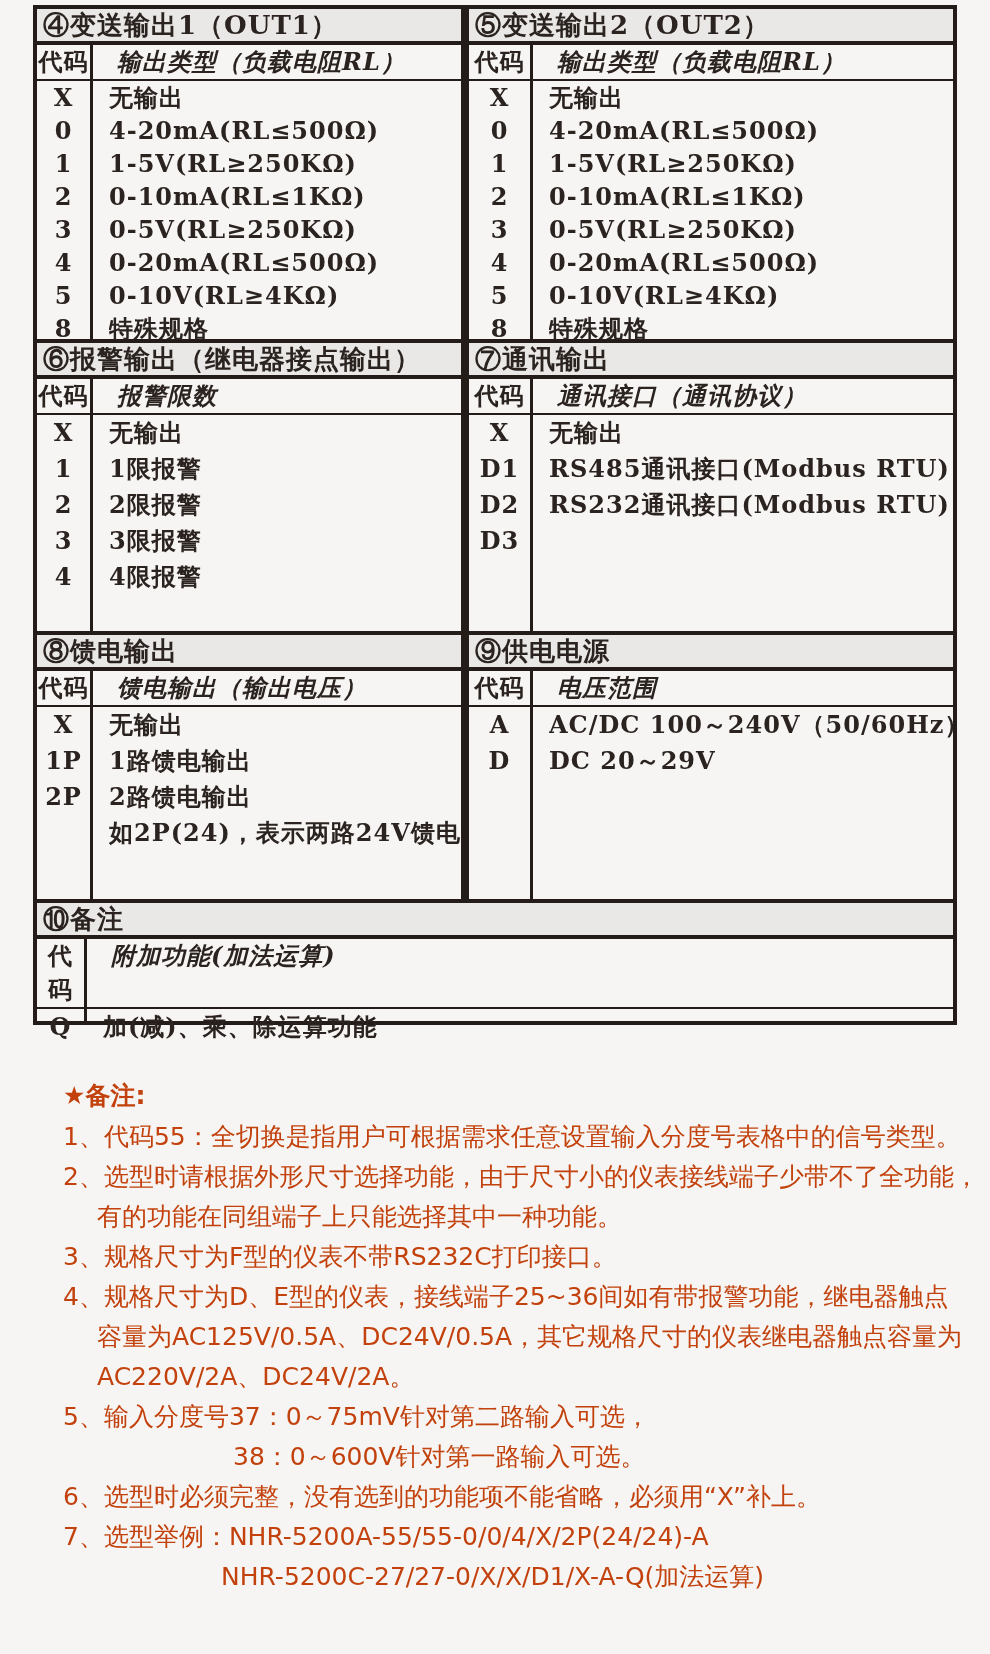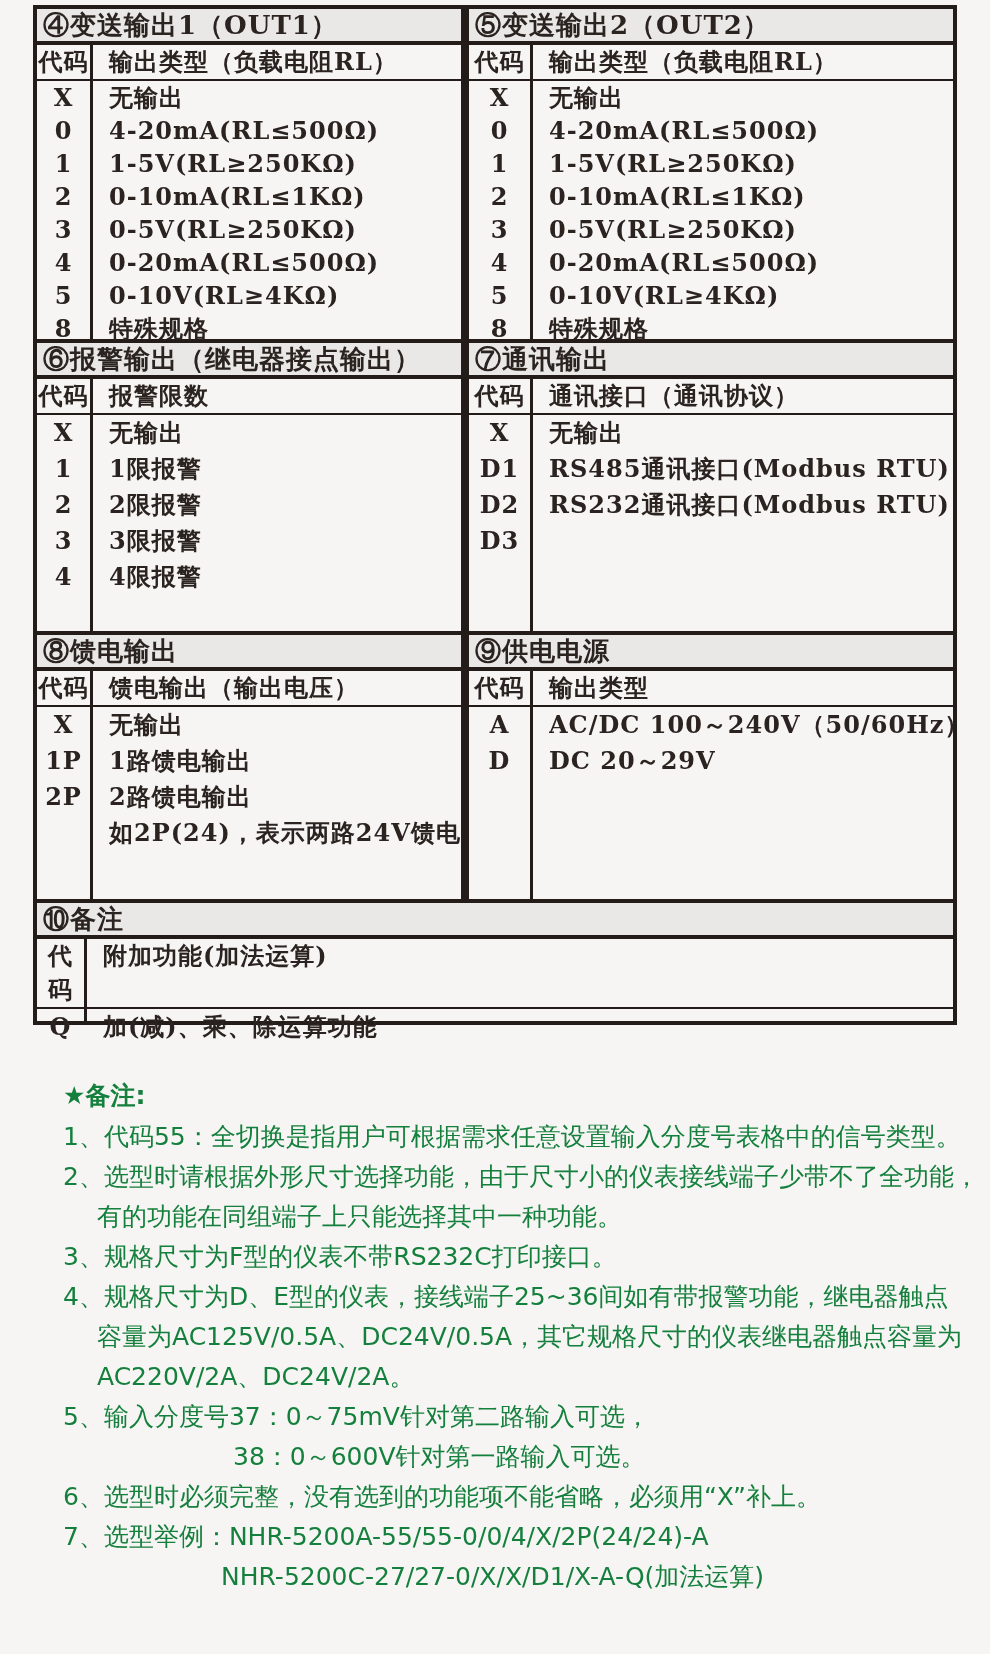--- a/index.html
+++ b/index.html
@@ -11,30 +11,30 @@
   .sec{border:4px solid #241c18;border-top:none;box-sizing:border-box;display:flex;flex-direction:column;
        background:#f6f5f3;font-family:"DejaVu Serif","Liberation Serif",serif;font-weight:bold;
        letter-spacing:1px;--cw:56px;min-width:0;}
   .sec.row1{border-top:4px solid #241c18;}
   .sec.right{--cw:64px;}
   .sec.span2{grid-column:1 / 3;--cw:50px;}
   .sec-title{flex:0 0 36px;line-height:32px;background:#e9e8e6;border-bottom:4px solid #241c18;
              font-size:26px;padding-left:6px;box-sizing:border-box;white-space:nowrap;overflow:hidden;}
   .sec-head{flex:0 0 36px;display:flex;border-bottom:2px solid #241c18;font-size:24px;box-sizing:border-box;justify-content:flex-end;}
   .code-cell{width:var(--cw);flex:0 0 var(--cw);border-right:3px solid #241c18;text-align:center;line-height:34px;box-sizing:border-box;}
-  .desc-cell{flex:1;padding-left:16px;line-height:34px;white-space:nowrap;overflow:hidden;}
+  .desc-cell{flex:1;padding-left:24px;line-height:34px;white-space:nowrap;overflow:hidden;font-style:italic;}
   .sec-body{flex:1;display:flex;font-size:24px;min-height:0;}
   .code-col{width:var(--cw);flex:0 0 var(--cw);border-right:3px solid #241c18;text-align:center;box-sizing:border-box;}
   .desc-col{flex:1;padding-left:16px;min-width:0;}
   .line{height:33px;line-height:33px;white-space:nowrap;overflow:hidden;}
   .sec.spacious .line{height:36px;line-height:36px;}
 
   
   .notes{margin:50px 0 0 63px;font-family:"DejaVu Sans","Liberation Sans",sans-serif;
-         font-size:25px;color:#15803d;}
+         font-size:25px;color:#c2410c;}
   .notes-title{font-weight:bold;height:42px;line-height:42px;}
   .note-line{height:40px;line-height:40px;white-space:nowrap;overflow:hidden;}
   .ind1{padding-left:34px;}
   .ind2{padding-left:170px;}
   .ind3{padding-left:158px;}
 </style>
 </head>
 <body>
 
 <div class="sheet">
@@ -158,21 +158,21 @@
             <div class="line">1路馈电输出</div>
             <div class="line">2路馈电输出</div>
             <div class="line">如2P(24)，表示两路24V馈电</div>
           </div>
         </div>
       </section>
       <section class="sec spacious right">
         <div class="sec-title">⑨供电电源</div>
         <div class="sec-head">
           <div class="code-cell">代码</div>
-          <div class="desc-cell">输出类型</div>
+          <div class="desc-cell">电压范围</div>
         </div>
         <div class="sec-body">
           <div class="code-col">
             <div class="line">A</div>
             <div class="line">D</div>
           </div>
           <div class="desc-col">
             <div class="line">AC/DC 100～240V（50/60Hz）</div>
             <div class="line">DC 20～29V</div>
           </div>

